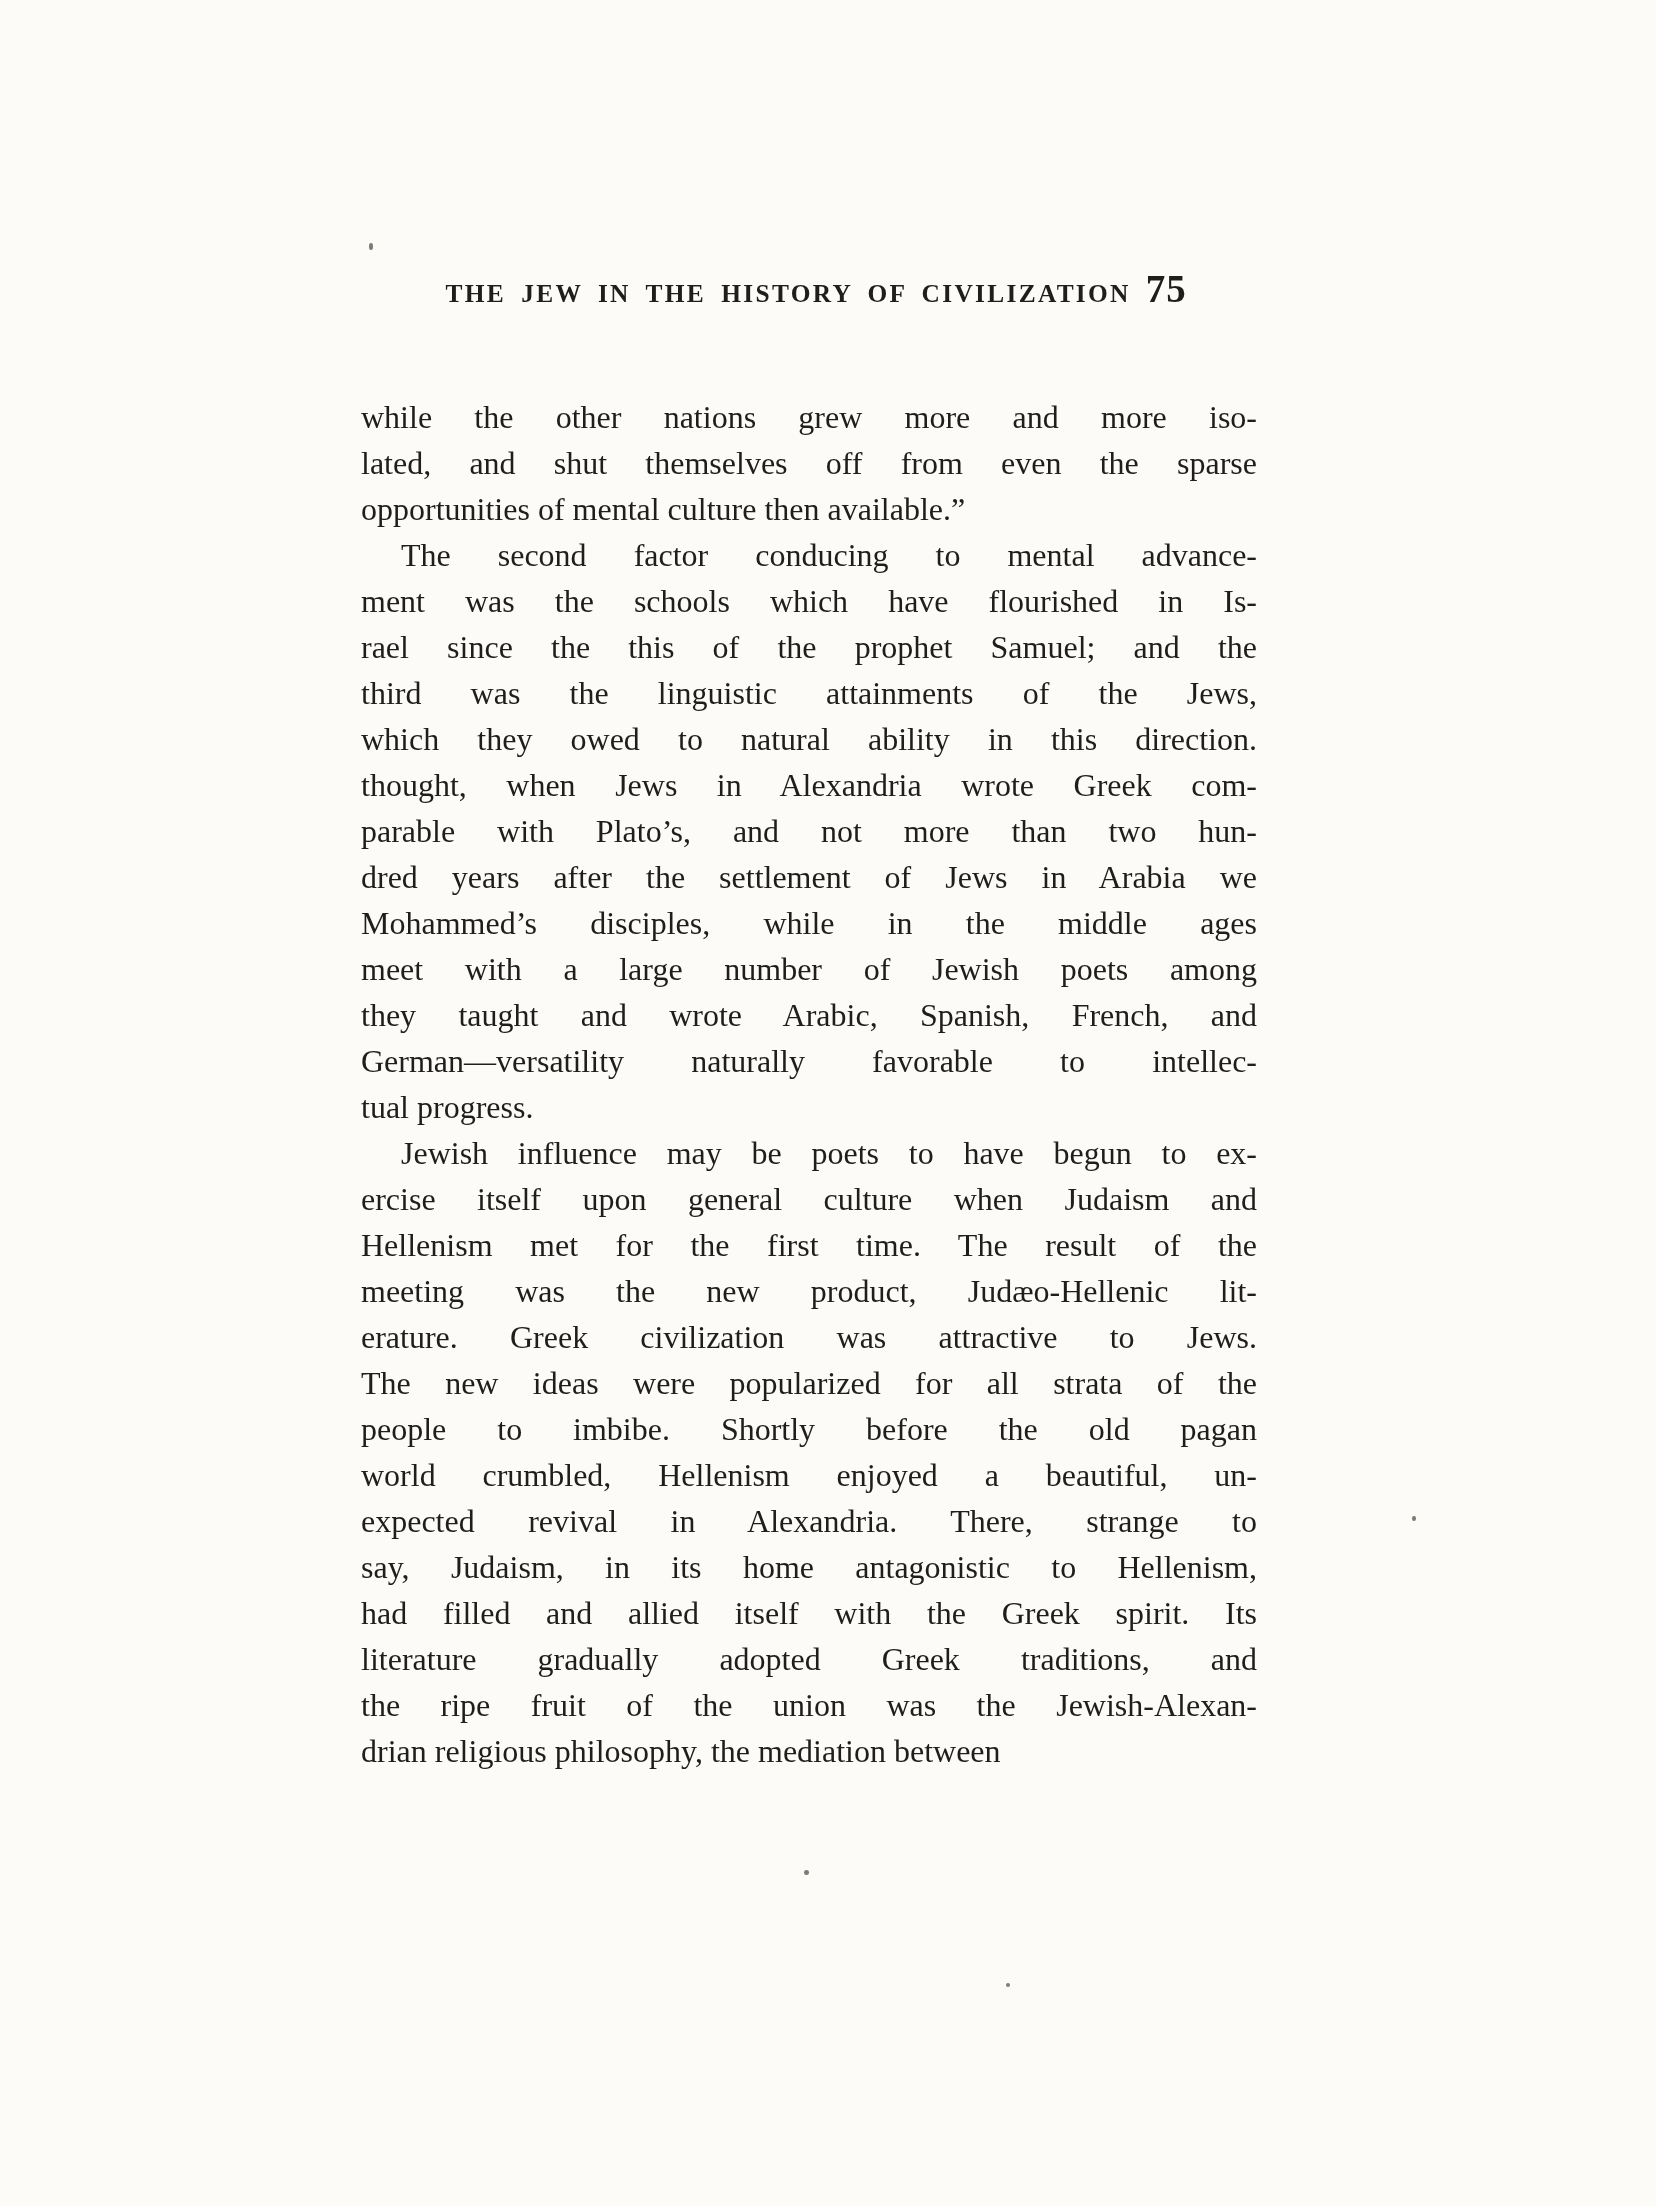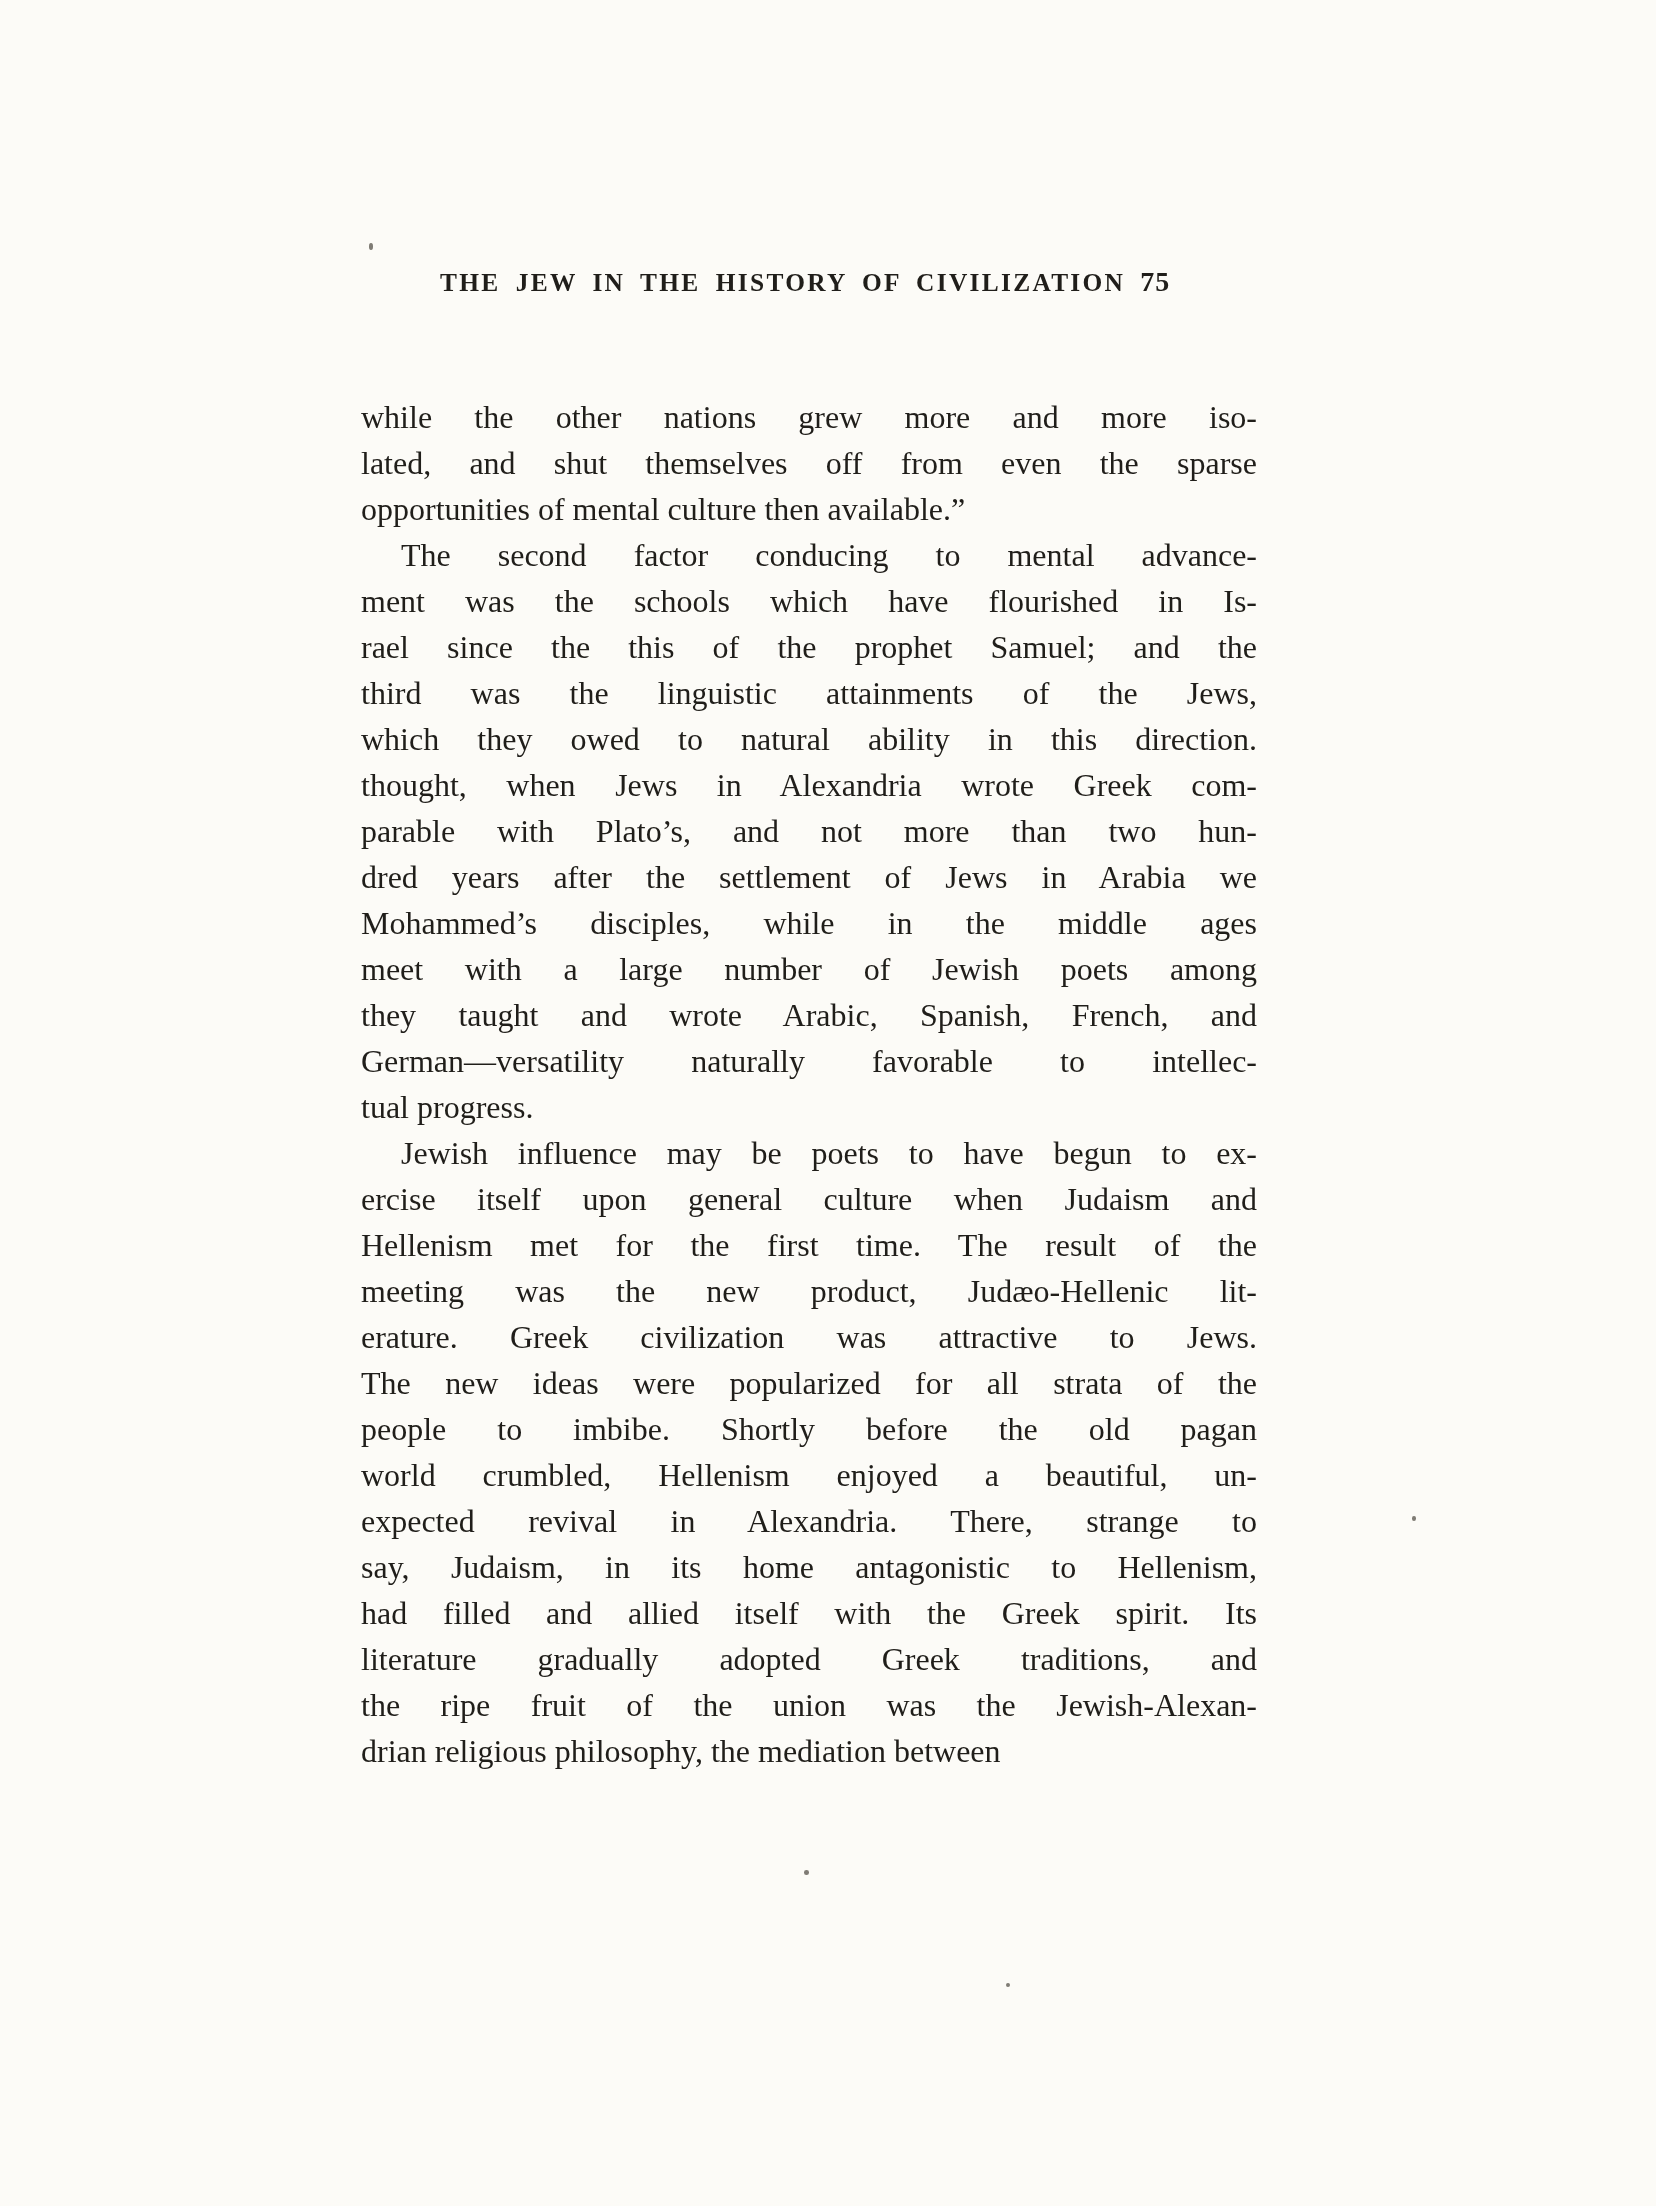--- a/index.html
+++ b/index.html
@@ -13,38 +13,38 @@
     height: 2206px;
     background: #fcfbf7;
     font-family: "Liberation Serif", serif;
     color: #201e1a;
     overflow: hidden;
     margin: 0 auto;
   }
   .running-header {
     position: absolute;
     top: 266px;
-    left: 357px;
+    left: 368px;
     width: 896px;
     display: flex;
     justify-content: center;
     align-items: baseline;
     font-weight: bold;
     font-size: 25.4px;
     letter-spacing: 2.3px;
     word-spacing: 6.6px;
     white-space: nowrap;
   }
   .running-title {
     display: inline-block;
   }
   .page-number {
     display: inline-block;
     margin-left: 15px;
-    font-size: 28px;
+    font-size: 39px;
     font-weight: bold;
     letter-spacing: 0.9px;
   }
   .body-text {
     position: absolute;
     top: 354px;
     left: 361px;
     width: 896px;
     font-size: 32px;
     line-height: 46px;

